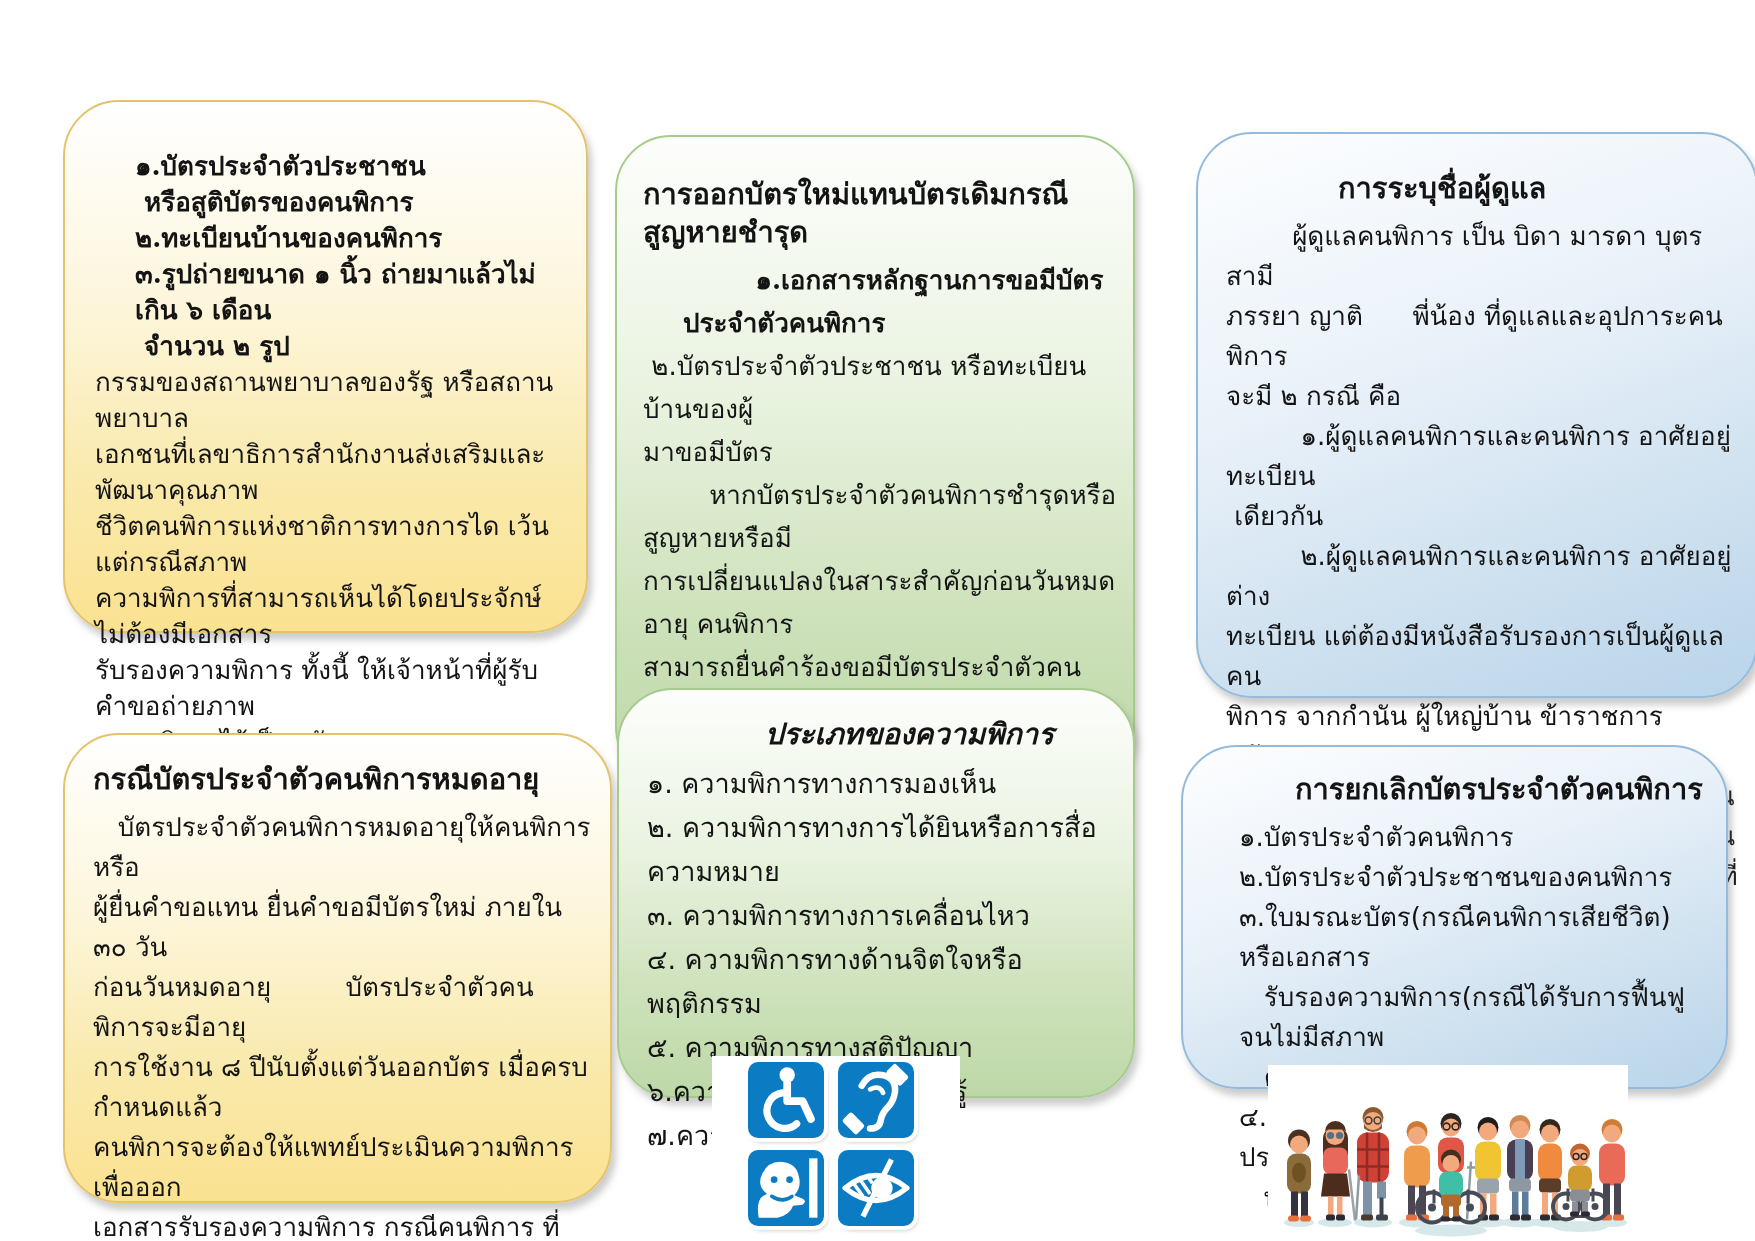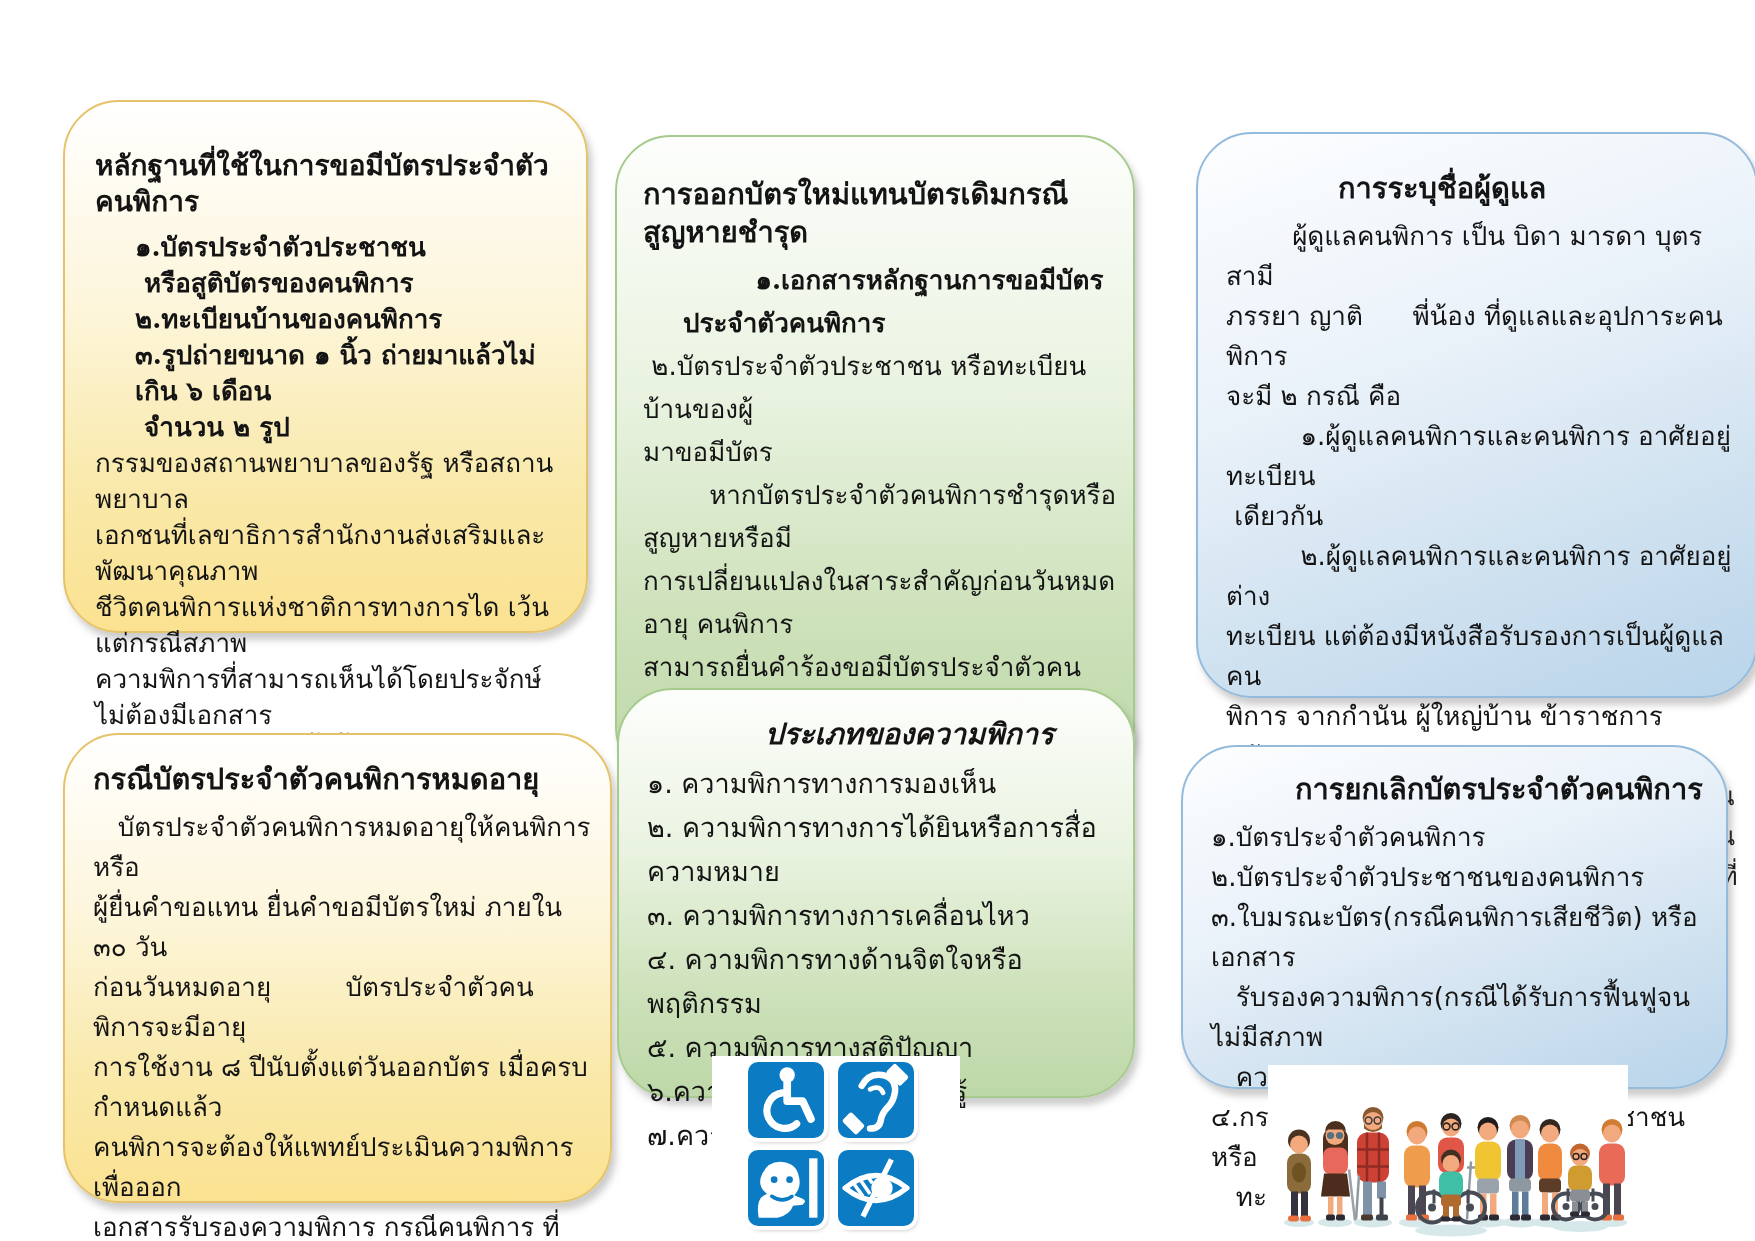--- a/index.html
+++ b/index.html
@@ -33,21 +33,21 @@
   #box-caregiver .title{padding-left:112px;}
 
   #box-expired{left:63px;top:733px;width:549px;height:470px;padding:26px 16px 12px 28px;}
   #box-expired .line{line-height:40px;font-size:26px;}
 
   #box-types{left:617px;top:688px;width:518px;height:410px;padding:26px 16px 0 28px;}
   #box-types .line{line-height:44px;font-size:27px;}
   #box-types .title{padding-left:118px;font-style:italic;}
 
   #box-cancel{left:1181px;top:745px;width:547px;height:344px;padding:24px 16px 0 28px;}
-  #box-cancel .line{line-height:40px;font-size:26px;}
+  #box-cancel .line{line-height:40px;font-size:26px;margin-left:28px;}
   #box-cancel .title{padding-left:84px;}
 
   
   #icon-panel{position:absolute;left:712px;top:1056px;width:248px;height:185px;background:#ffffff;}
   .sym{position:absolute;width:76px;height:76px;border-radius:10px;background:var(--icon_blue);
        box-shadow:0 0 0 4px #ffffff,2px 3px 5px rgba(0,0,0,.4);}
   .sym svg{width:100%;height:100%;display:block;}
   #sym-wheelchair{left:36px;top:6px;}
   #sym-deaf{left:126px;top:6px;}
   #sym-face{left:36px;top:94px;}
@@ -56,21 +56,20 @@
   
   #people-panel{position:absolute;left:1268px;top:1065px;width:360px;height:176px;background:#ffffff;}
   #people-panel svg{width:100%;height:100%;display:block;}
 </style>
 </head>
 <body>
 
 <div id="canvas">
 
   <section class="box yellow" id="box-evidence">
-    <h2 class="title">หลักฐานที่ใช้ในการขอมีบัตรประจำตัวคนพิการ</h2>
     <div class="lines">
         <div class="line serif">๑.บัตรประจำตัวประชาชน</div>
         <div class="line serif"> หรือสูติบัตรของคนพิการ</div>
         <div class="line serif">๒.ทะเบียนบ้านของคนพิการ</div>
         <div class="line serif">๓.รูปถ่ายขนาด ๑ นิ้ว ถ่ายมาแล้วไม่เกิน ๖ เดือน</div>
         <div class="line serif"> จำนวน ๒ รูป</div>
         <div class="line">กรรมของสถานพยาบาลของรัฐ หรือสถานพยาบาล</div>
         <div class="line">เอกชนที่เลขาธิการสำนักงานส่งเสริมและพัฒนาคุณภาพ</div>
         <div class="line">ชีวิตคนพิการแห่งชาติการทางการได เว้นแต่กรณีสภาพ</div>
         <div class="line">ความพิการที่สามารถเห็นได้โดยประจักษ์ไม่ต้องมีเอกสาร</div>

